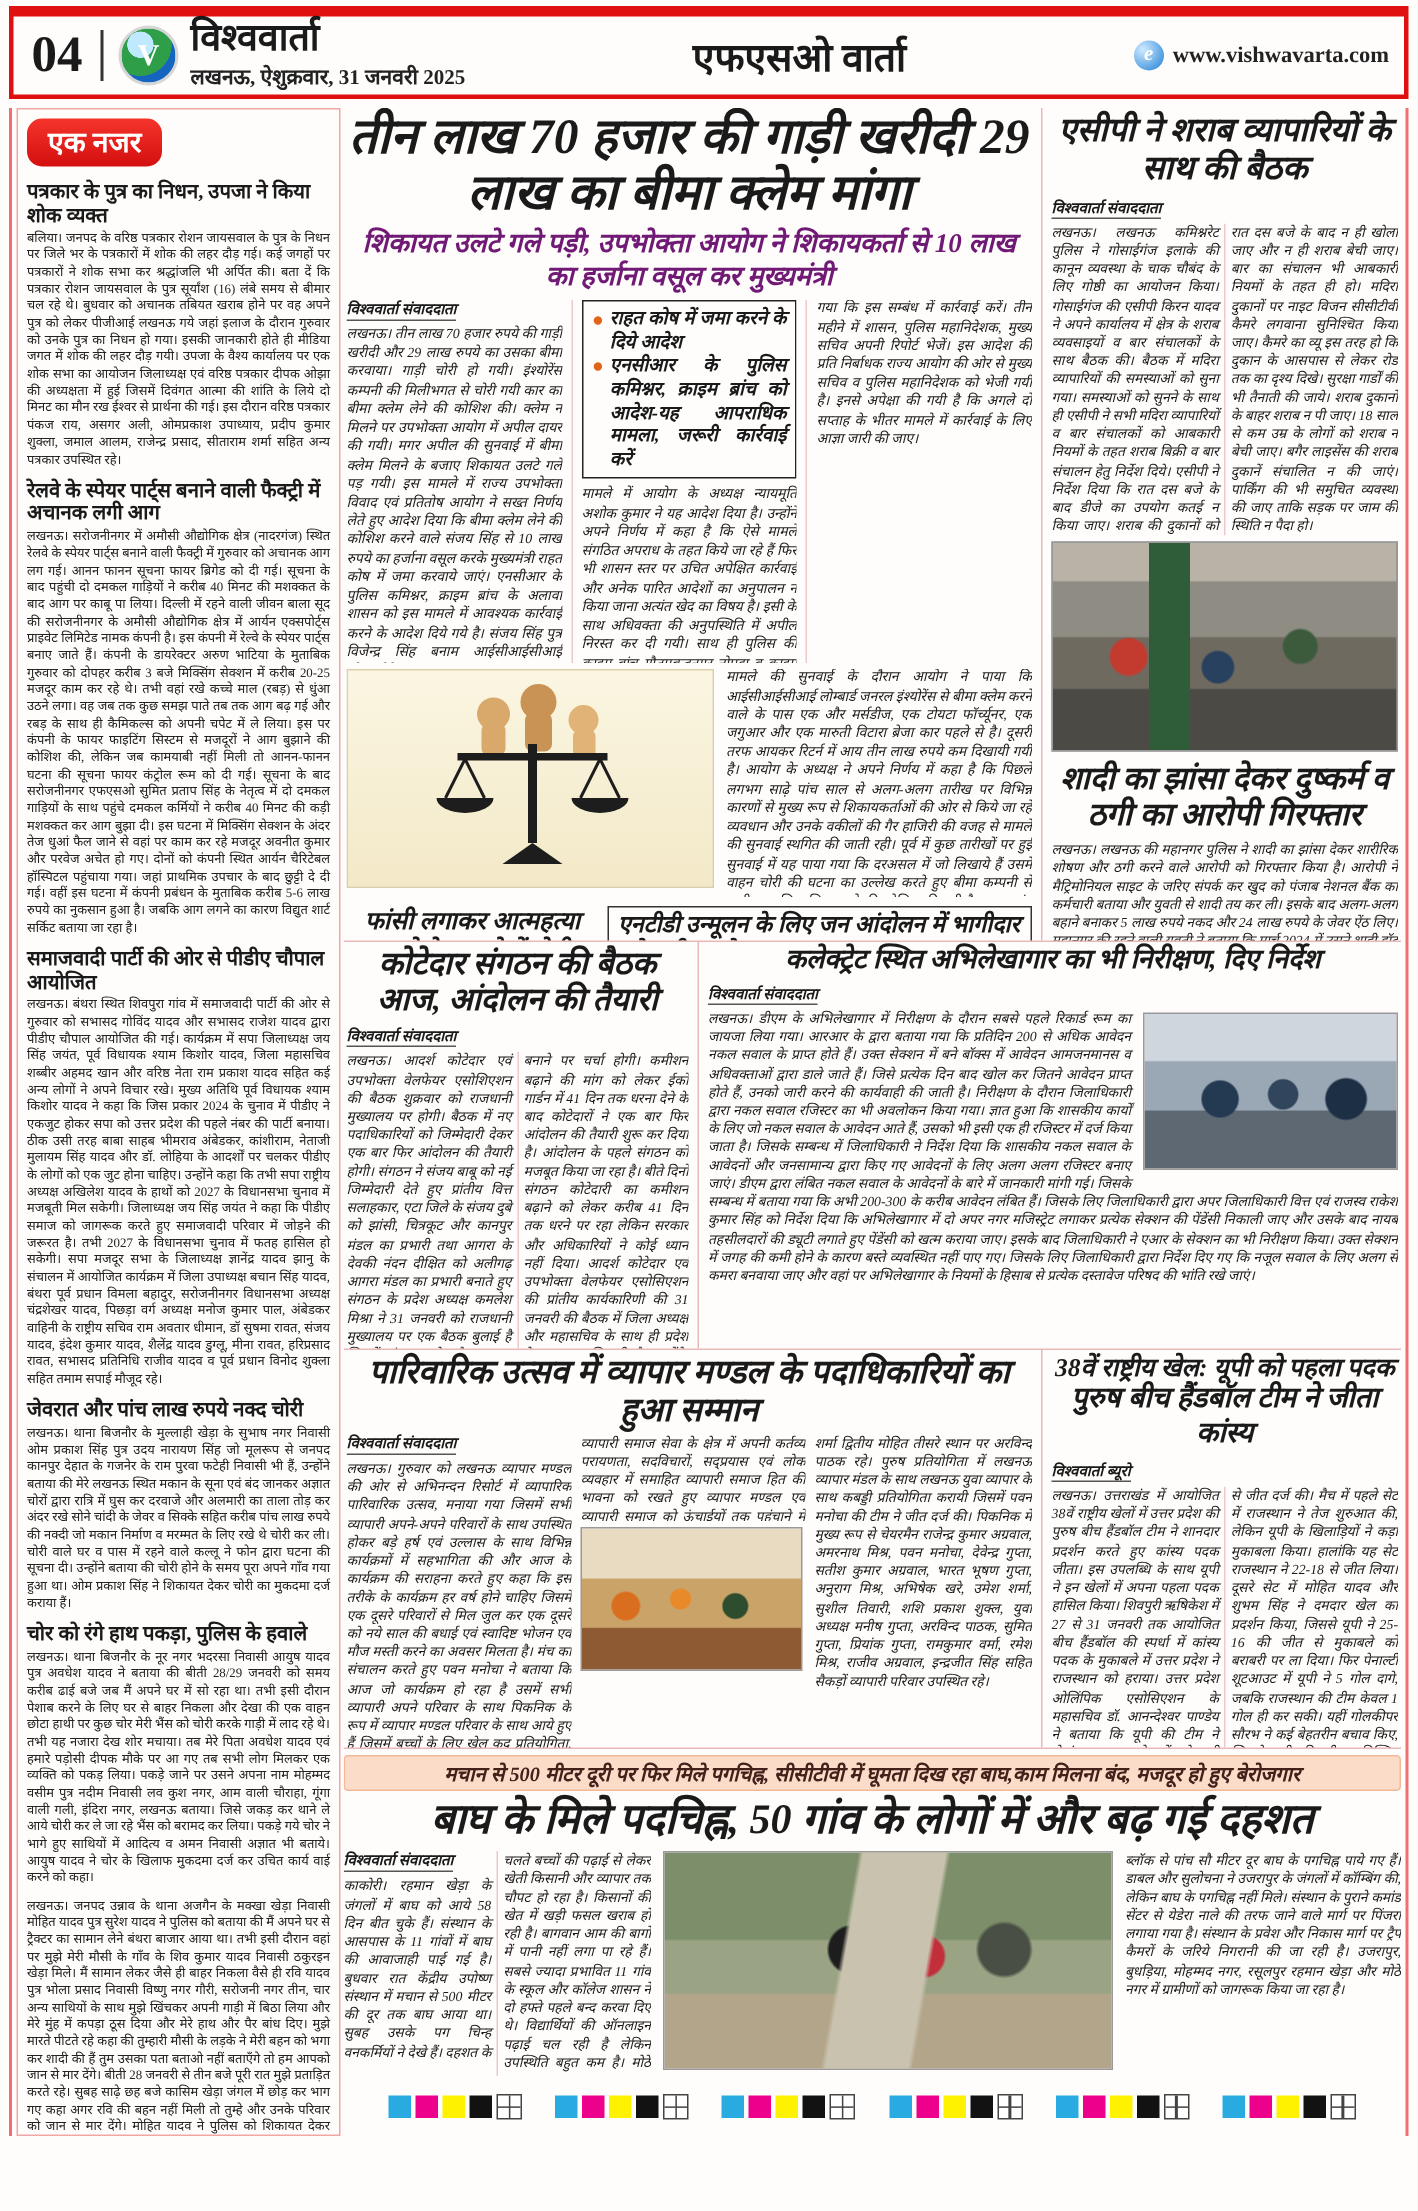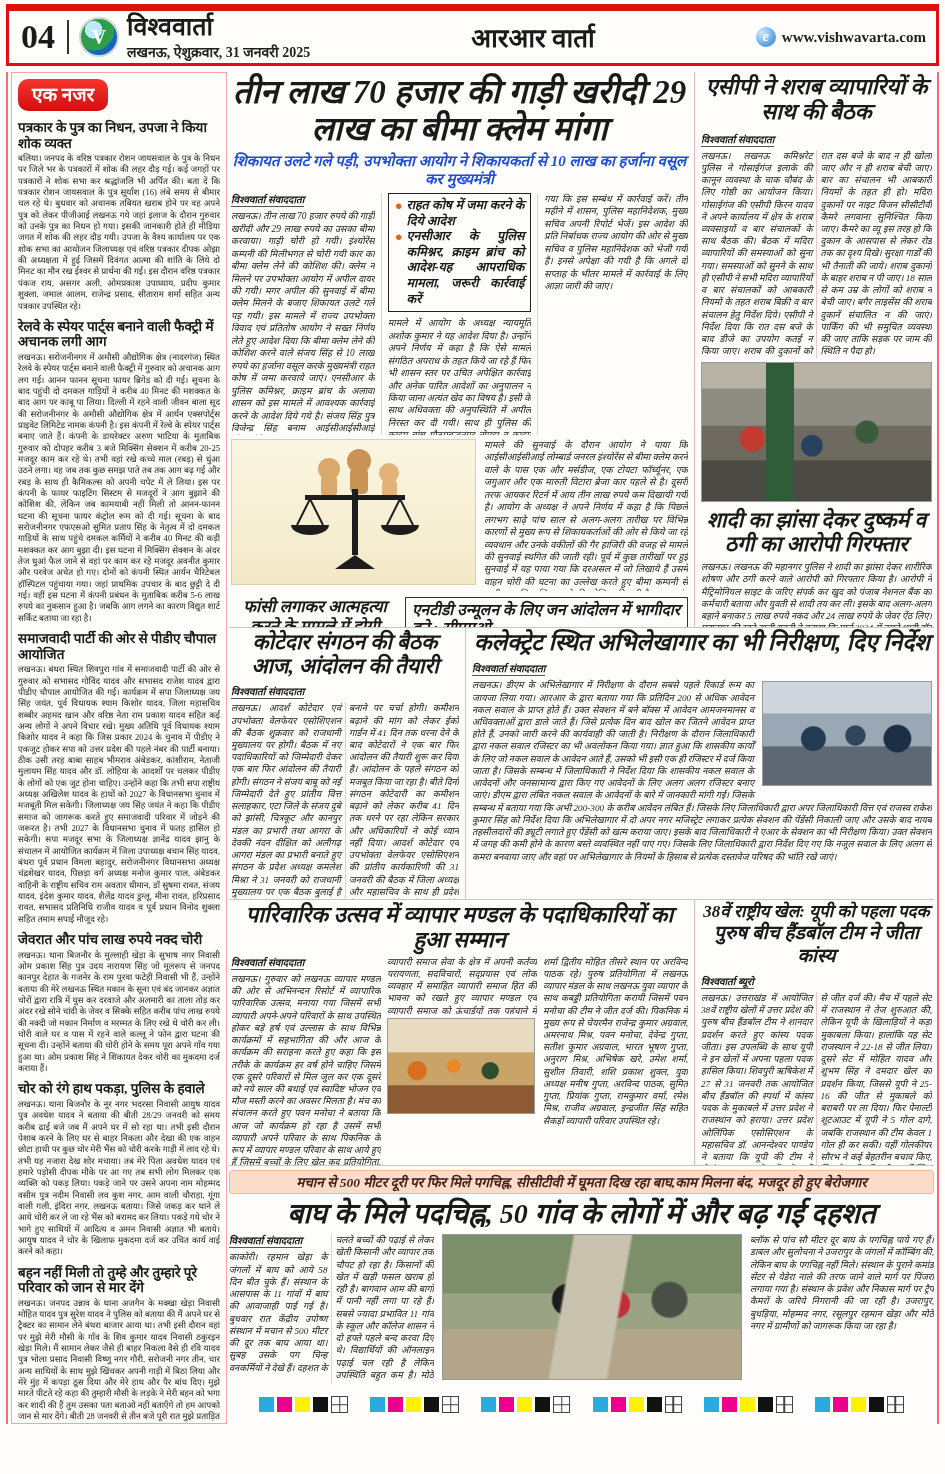--- a/index.html
+++ b/index.html
@@ -35,21 +35,21 @@
            border-radius:10px;padding:2px 14px 4px;display:inline-block;margin:2px 0 6px;}
   .side-item{margin-bottom:7px;}
   .side-h{font-size:13.5px;font-weight:bold;line-height:1.15;margin:3px 0 2px;}
   .side-b{font-size:8.6px;line-height:1.32;text-align:justify;color:#222;}
 
   
   .main{flex:1;display:flex;flex-direction:column;overflow:hidden;font-style:italic;}
   .rowA{display:flex;height:556px;border-bottom:1px solid #e9b9b9;}
   .centerTop{width:466px;border-right:1px solid #e9b9b9;padding:0 6px 0 2px;overflow:hidden;}
   .lead-h{font-size:33px;font-weight:bold;text-align:center;line-height:1.12;margin:2px 0 4px;}
-  .lead-sub{color:#1d4ed8;font-weight:bold;font-size:15px;text-align:center;line-height:1.2;margin-bottom:5px;}
+  .lead-sub{color:#701a75;font-weight:bold;font-size:18px;text-align:center;line-height:1.2;margin-bottom:5px;}
   .byline{font-size:10px;font-weight:bold;border-bottom:1px solid #555;display:inline-block;margin-bottom:3px;}
   .lead-cols{display:flex;gap:6px;height:242px;overflow:hidden;}
   .lead-col{flex:1;font-size:9.3px;line-height:1.34;text-align:justify;overflow:hidden;}
   .lead-col+.lead-col{border-left:1px solid #eccaca;padding-left:6px;}
   .bullet-box{border:1.5px solid #222;padding:4px 6px;margin-bottom:5px;}
   .bullet-line{font-size:12.5px;font-weight:bold;line-height:1.25;display:flex;gap:4px;}
   .bullet-dot{color:#e0641a;font-size:13px;line-height:1.2;}
   .lead-mid{display:flex;gap:8px;height:152px;margin-top:4px;overflow:hidden;}
   .justice-art{width:245px;height:146px;background:linear-gradient(180deg,#fbf6e2,#f3e9c8);
       border:1px solid #d9cfa8;display:flex;align-items:center;justify-content:center;flex:none;}
@@ -73,21 +73,21 @@
        radial-gradient(circle at 22% 55%, #c23b2e 0 6%, transparent 7%),
        radial-gradient(circle at 48% 60%, #27415f 0 7%, transparent 8%),
        radial-gradient(circle at 72% 50%, #3c5a3c 0 6%, transparent 7%),
        linear-gradient(90deg, transparent 0 28%, #2f5d3a 28% 40%, transparent 40%);}
   .shaadi-h{font-size:21px;font-weight:bold;text-align:center;line-height:1.18;margin:6px 0 4px;}
 
   .rowB{display:flex;height:272px;border-bottom:1px solid #e9b9b9;}
   .kotedar{width:237px;flex:none;border-right:1px solid #e9b9b9;padding:2px 6px 0 2px;overflow:hidden;}
   .kotedar-h{font-size:21px;font-weight:bold;text-align:center;line-height:1.15;margin-bottom:3px;}
   .collectorate{flex:1;padding:2px 2px 0 6px;overflow:hidden;}
-  .coll-h{font-size:23px;font-weight:bold;text-align:center;line-height:1.1;margin-bottom:3px;}
+  .coll-h{font-size:18px;font-weight:bold;text-align:center;line-height:1.1;margin-bottom:3px;}
   .coll-photo{float:right;width:170px;height:105px;margin:2px 0 4px 8px;
      background:linear-gradient(180deg,#cfd6dd 0 30%,#9aa7b4 31% 62%,#5d6872 63%);}
   .coll-photo-inner{width:100%;height:100%;
      background:radial-gradient(circle at 30% 55%,#233a52 0 9%,transparent 10%),
                 radial-gradient(circle at 55% 52%,#31465c 0 9%,transparent 10%),
                 radial-gradient(circle at 80% 55%,#1d2f44 0 9%,transparent 10%);}
 
   .rowC{display:flex;height:266px;border-bottom:1px solid #e9b9b9;}
   .family{width:466px;flex:none;border-right:1px solid #e9b9b9;padding:2px 6px 0 2px;overflow:hidden;}
   .family-h{font-size:22px;font-weight:bold;text-align:center;line-height:1.15;margin-bottom:3px;}
@@ -133,21 +133,21 @@
 
   <div class="masthead">
     <div class="pageno">04</div>
     <div class="logoblock">
       <div class="logo-circle">V</div>
       <div>
         <div class="paper-name">विश्ववार्ता</div>
         <div class="edition-line">लखनऊ,  ऐशुक्रवार, 31 जनवरी 2025</div>
       </div>
     </div>
-    <div class="mast-center">आरआर वार्ता</div>
+    <div class="mast-center">एफएसओ वार्ता</div>
     <div class="mast-right">
       <span class="ie-icon">e</span>
       <span>www.vishwavarta.com</span>
     </div>
   </div>
 
   <div class="content">
 
     <div class="sidebar">
       <div class="eknazar">एक नजर</div>
@@ -166,21 +166,20 @@
       </div>
       <div class="side-item">
         <div class="side-h">जेवरात और पांच लाख रुपये नक्द चोरी</div>
         <div class="side-b">लखनऊ। थाना बिजनौर के मुल्लाही खेड़ा के सुभाष नगर निवासी ओम प्रकाश सिंह पुत्र उदय नारायण सिंह जो मूलरूप से जनपद कानपुर देहात के गजनेर के राम पुरवा फटेही निवासी भी हैं, उन्होंने बताया की मेरे लखनऊ स्थित मकान के सूना एवं बंद जानकर अज्ञात चोरों द्वारा रात्रि में घुस कर दरवाजे और अलमारी का ताला तोड़ कर अंदर रखे सोने चांदी के जेवर व सिक्के सहित करीब पांच लाख रुपये की नक्दी जो मकान निर्माण व मरम्मत के लिए रखे थे चोरी कर ली। चोरी वाले घर व पास में रहने वाले कल्लू ने फोन द्वारा घटना की सूचना दी। उन्होंने बताया की चोरी होने के समय पूरा अपने गाँव गया हुआ था। ओम प्रकाश सिंह ने शिकायत देकर चोरी का मुकदमा दर्ज कराया हैं।</div>
       </div>
       <div class="side-item">
         <div class="side-h">चोर को रंगे हाथ पकड़ा, पुलिस के हवाले</div>
         <div class="side-b">लखनऊ। थाना बिजनौर के नूर नगर भदरसा निवासी आयुष यादव पुत्र अवधेश यादव ने बताया की बीती 28/29 जनवरी को समय करीब ढाई बजे जब मैं अपने घर में सो रहा था। तभी इसी दौरान पेशाब करने के लिए घर से बाहर निकला और देखा की एक वाहन छोटा हाथी पर कुछ चोर मेरी भैंस को चोरी करके गाड़ी में लाद रहे थे। तभी यह नजारा देख शोर मचाया। तब मेरे पिता अवधेश यादव एवं हमारे पड़ोसी दीपक मौके पर आ गए तब सभी लोग मिलकर एक व्यक्ति को पकड़ लिया। पकड़े जाने पर उसने अपना नाम मोहम्मद वसीम पुत्र नदीम निवासी लव कुश नगर, आम वाली चौराहा, गूंगा वाली गली, इंदिरा नगर, लखनऊ बताया। जिसे जकड़ कर थाने ले आये चोरी कर ले जा रहे भैंस को बरामद कर लिया। पकड़े गये चोर ने भागे हुए साथियों में आदित्य व अमन निवासी अज्ञात भी बताये। आयुष यादव ने चोर के खिलाफ मुकदमा दर्ज कर उचित कार्य वाई करने को कहा।</div>
       </div>
       <div class="side-item">
-        <div class="side-h">बहन नहीं मिली तो तुम्हे और तुम्हारे पूरे परिवार को जान से मार देंगे</div>
         <div class="side-b">लखनऊ। जनपद उन्नाव के थाना अजगैन के मक्खा खेड़ा निवासी मोहित यादव पुत्र सुरेश यादव ने पुलिस को बताया की मैं अपने घर से ट्रैक्टर का सामान लेने बंथरा बाजार आया था। तभी इसी दौरान वहां पर मुझे मेरी मौसी के गाँव के शिव कुमार यादव निवासी ठकुरइन खेड़ा मिले। मैं सामान लेकर जैसे ही बाहर निकला वैसे ही रवि यादव पुत्र भोला प्रसाद निवासी विष्णु नगर गौरी, सरोजनी नगर तीन, चार अन्य साथियों के साथ मुझे खिंचकर अपनी गाड़ी में बिठा लिया और मेरे मुंह में कपड़ा ठूस दिया और मेरे हाथ और पैर बांध दिए। मुझे मारते पीटते रहे कहा की तुम्हारी मौसी के लड़के ने मेरी बहन को भगा कर शादी की हैं तुम उसका पता बताओ नहीं बताएँगे तो हम आपको जान से मार देंगे। बीती 28 जनवरी से तीन बजे पूरी रात मुझे प्रताड़ित करते रहे। सुबह साढ़े छह बजे कासिम खेड़ा जंगल में छोड़ कर भाग गए कहा अगर रवि की बहन नहीं मिली तो तुम्हे और उनके परिवार को जान से मार देंगे। मोहित यादव ने पुलिस को शिकायत देकर आरोपियों के खिलाफ उचित धाराओं में मुकदमा पंजीकृत कर विधिक कार्य वाई की जाय।</div>
       </div>
       
     </div>
 
     <div class="main">
 
       <div class="rowA">
         <div class="centerTop">
           <div class="lead-h">तीन लाख 70 हजार की गाड़ी खरीदी 29 लाख का बीमा क्लेम मांगा</div>

